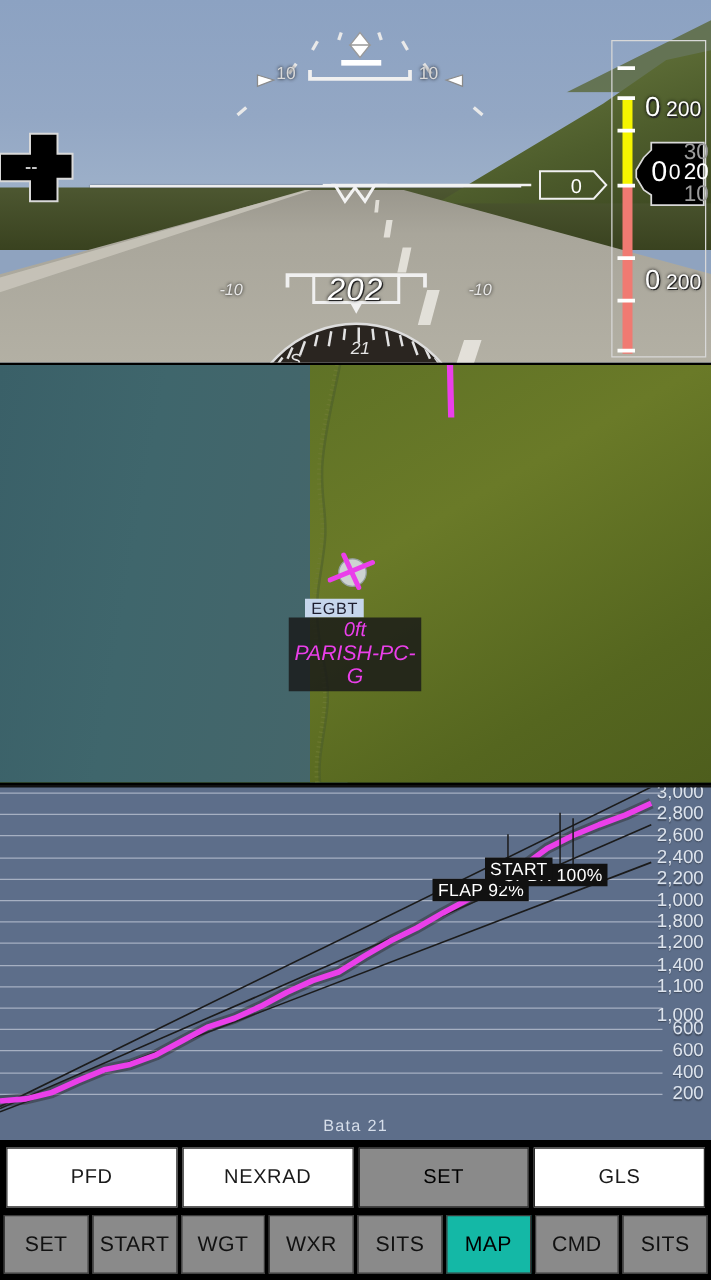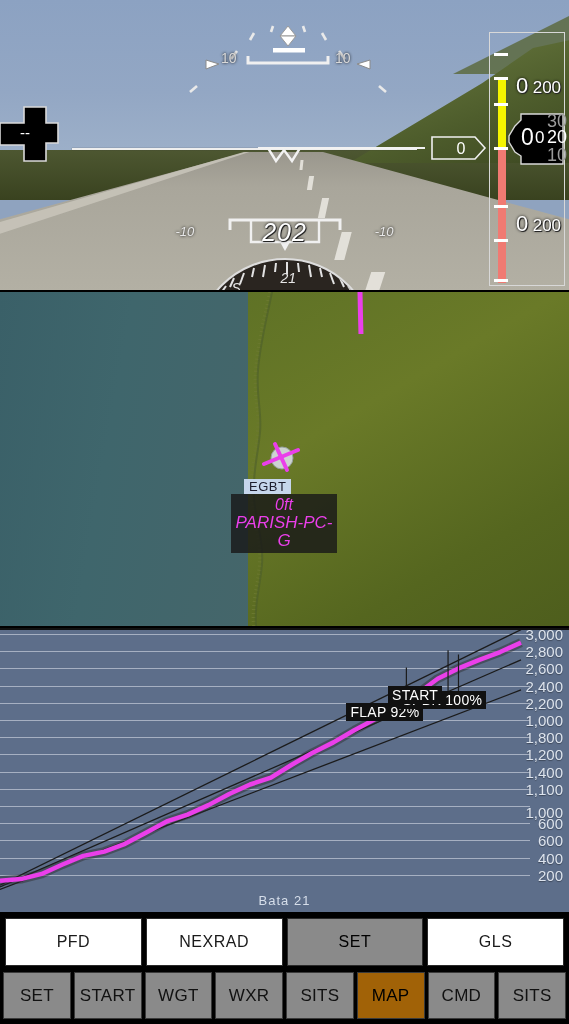--- a/index.html
+++ b/index.html
@@ -207,21 +207,21 @@
 
   .btn-row-bot {
     position:absolute; left:0; bottom:0; width:569px; height:56px;
     display:flex; gap:3px; padding:4px 3px 5px; background:#000;
   }
   .btn-bot {
     flex:1; background:#8a8a8a; color:#111; font-size:17px;
     display:flex; align-items:center; justify-content:center;
     border:1px solid #3a3a3a; letter-spacing:.3px; cursor:pointer;
   }
-  .btn-bot.active { background:#a16207; color:#000; }
+  .btn-bot.active { background:#14b8a6; color:#000; }
 </style>
 </head>
 <body>
 
 <div class="app">
 
   <div class="pfd">
     <div class="sky"></div>
     <div class="grass"></div>
     <div class="hill-right2"></div>

